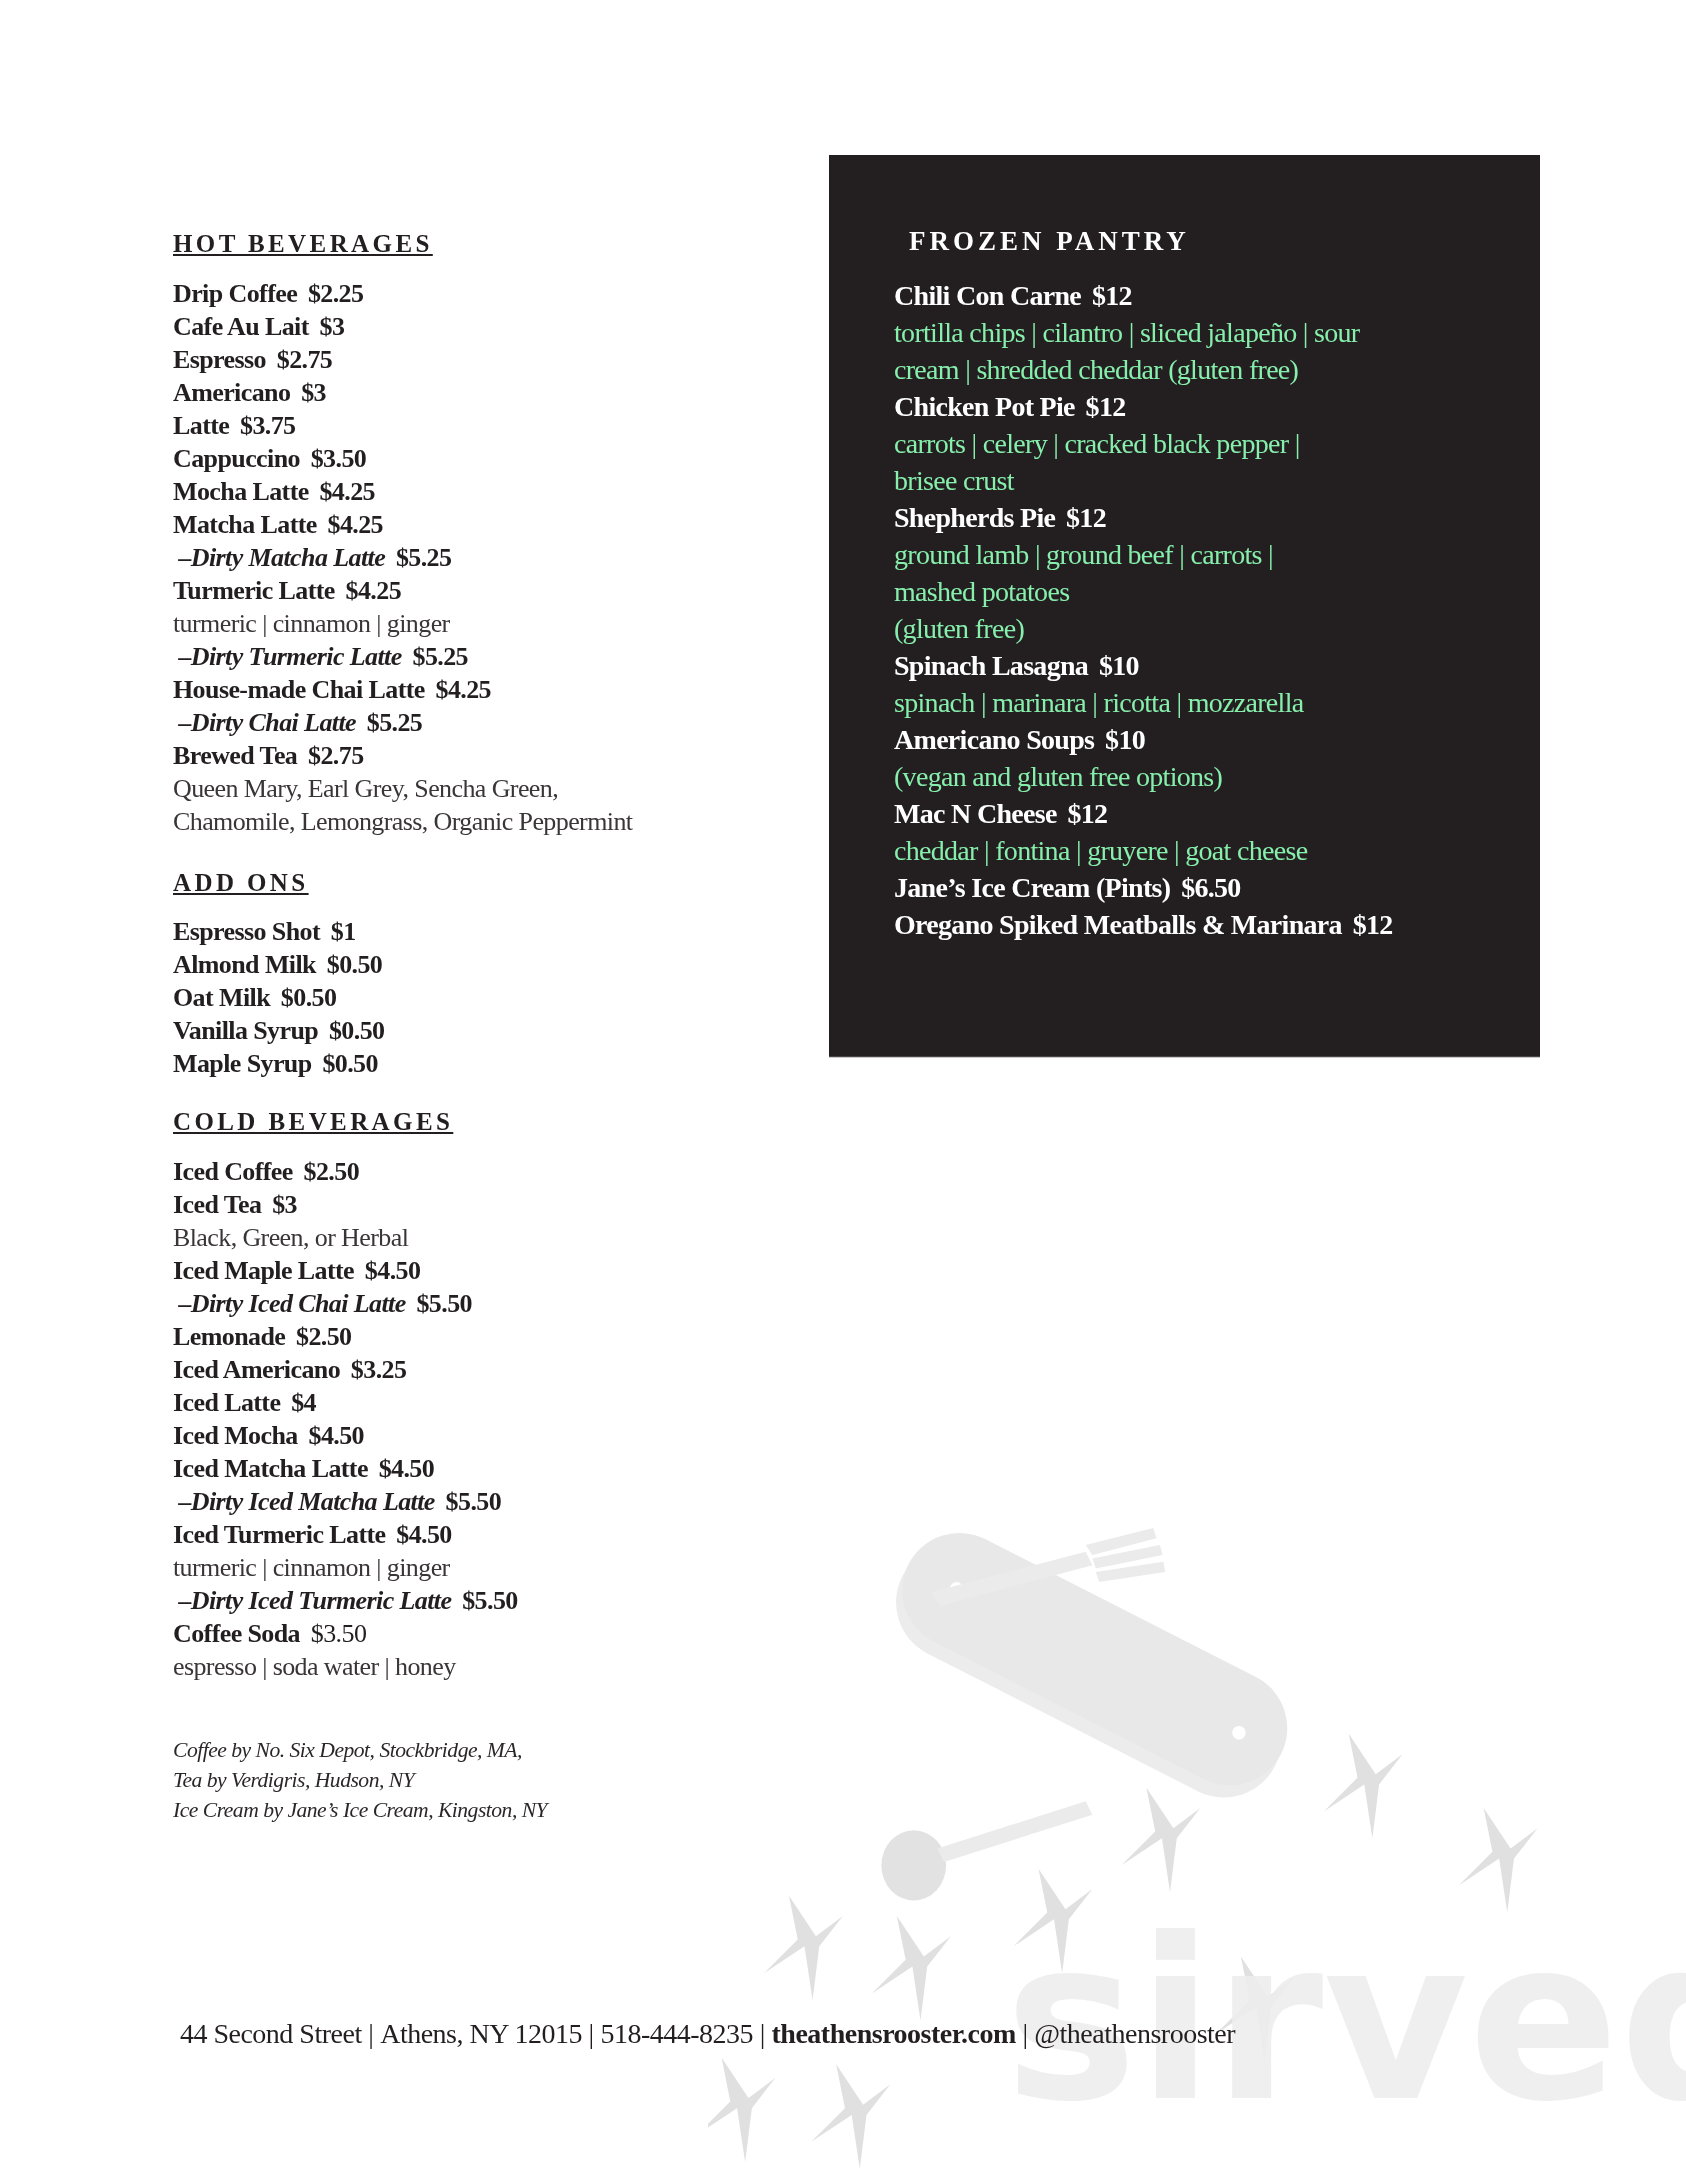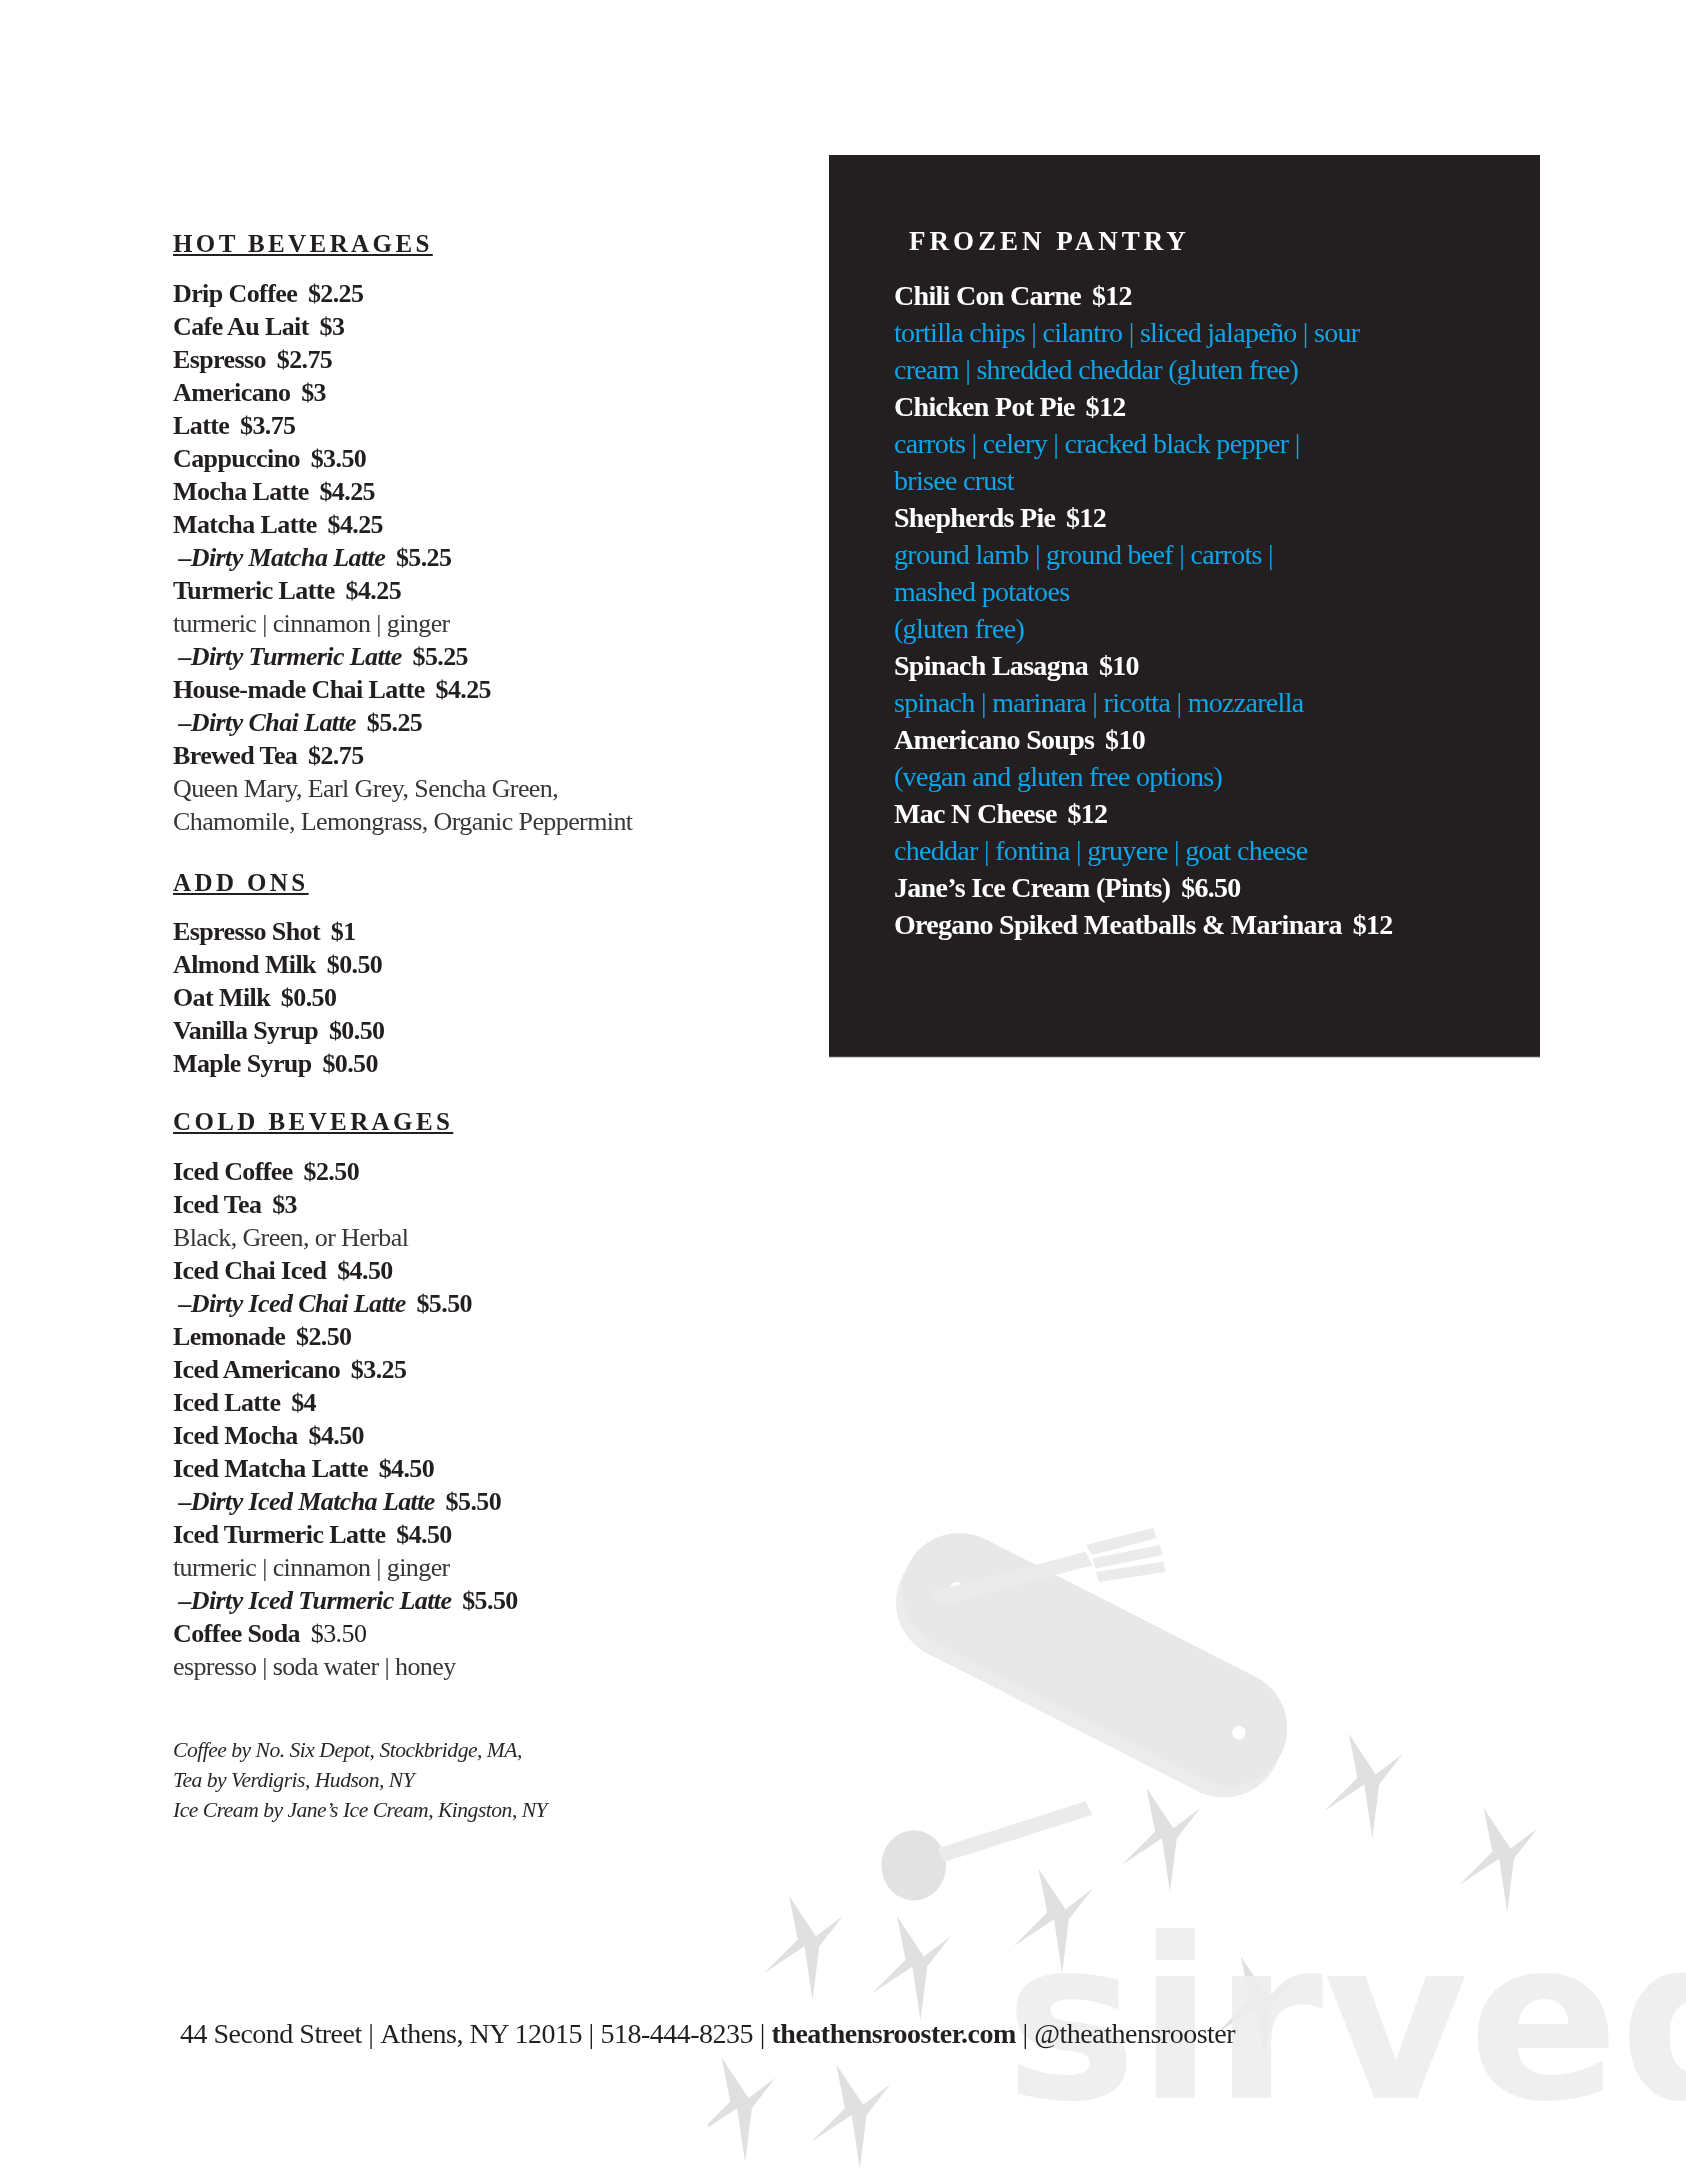--- a/index.html
+++ b/index.html
@@ -38,21 +38,21 @@
     background: #231f20; color: #ffffff;
     box-shadow: 0 1.3px 0 #4a4546;
   }
   .pantry-inner { position: absolute; left: 65px; top: 70px; right: 40px; }
   .pantry-heading {
     font-weight: bold; font-size: 27px; letter-spacing: 4px; line-height: 32px;
     margin: 0 0 20px 15px; color: #ffffff;
   }
   .pline { font-size: 28px; line-height: 37px; white-space: nowrap; letter-spacing: -0.7px; }
   .pline.item { font-weight: bold; }
-  .pline.desc { font-weight: normal; color: #0ea5e9; }
+  .pline.desc { font-weight: normal; color: #86efac; }
   .pline .price { margin-left: 10.8px; }
 
   .watermark {
     position: absolute; left: 708px; top: 1518px; width: 978px; height: 665px;
     pointer-events: none;
   }
   .footer {
     position: absolute; left: 0; width: 1415px; top: 2016px;
     text-align: center; font-size: 28px; line-height: 36px; white-space: nowrap;
     letter-spacing: -0.5px; color: #231f20;
@@ -103,21 +103,21 @@
   </section>
 
   <div class="gap-cold"></div>
 
   <section>
     <h2 class="section-heading">COLD BEVERAGES</h2>
     <ul class="menu-list">
         <li class="line item"><span>Iced Coffee</span><span class="price">$2.50</span></li>
         <li class="line item"><span>Iced Tea</span><span class="price">$3</span></li>
         <li class="line desc">Black, Green, or Herbal</li>
-        <li class="line item"><span>Iced Chai Iced</span><span class="price">$4.50</span></li>
+        <li class="line item"><span>Iced Maple Latte</span><span class="price">$4.50</span></li>
         <li class="line item dirty"><span>–Dirty Iced Chai Latte</span><span class="price">$5.50</span></li>
         <li class="line item"><span>Lemonade</span><span class="price">$2.50</span></li>
         <li class="line item"><span>Iced Americano</span><span class="price">$3.25</span></li>
         <li class="line item"><span>Iced Latte</span><span class="price">$4</span></li>
         <li class="line item"><span>Iced Mocha</span><span class="price">$4.50</span></li>
         <li class="line item"><span>Iced Matcha Latte</span><span class="price">$4.50</span></li>
         <li class="line item dirty"><span>–Dirty Iced Matcha Latte</span><span class="price">$5.50</span></li>
         <li class="line item"><span>Iced Turmeric Latte</span><span class="price">$4.50</span></li>
         <li class="line desc">turmeric | cinnamon | ginger</li>
         <li class="line item dirty"><span>–Dirty Iced Turmeric Latte</span><span class="price">$5.50</span></li>

